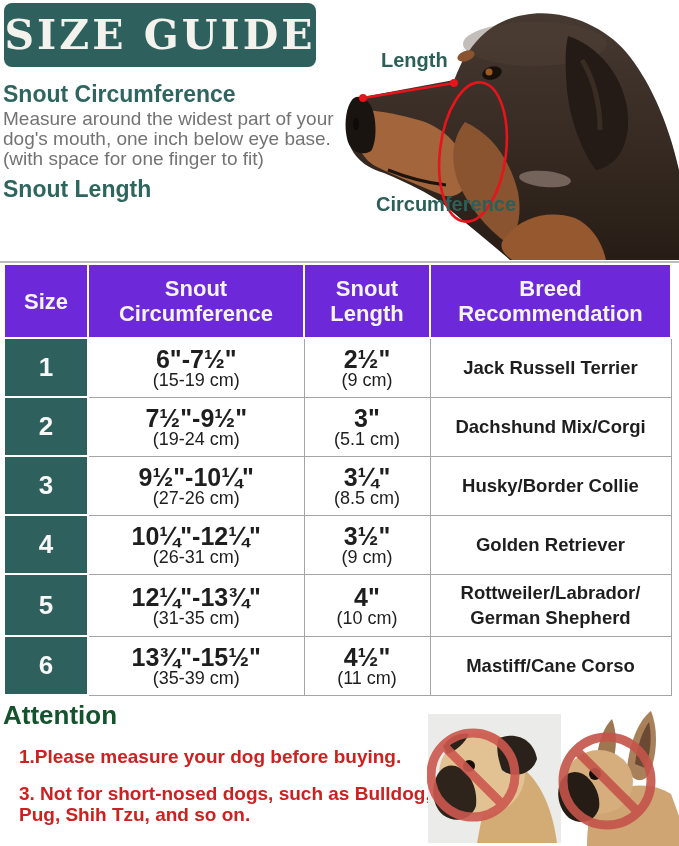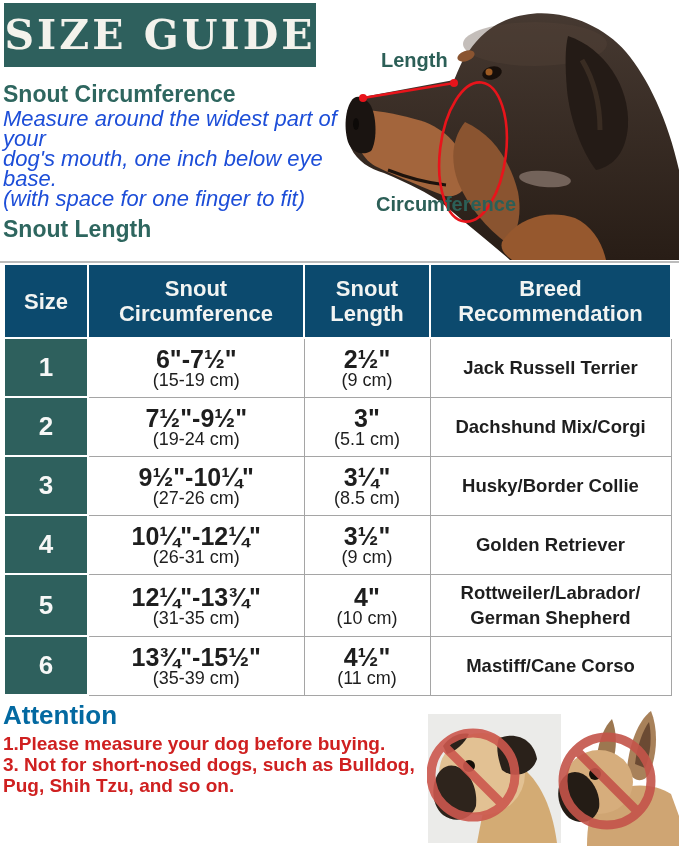--- a/index.html
+++ b/index.html
@@ -1,60 +1,60 @@
 <!DOCTYPE html>
 <html><head>
 <meta charset="utf-8">
 <style>
   html,body{margin:0;padding:0;background:#fff;}
   #page{position:relative;width:679px;height:846px;background:#fff;overflow:hidden;
         font-family:"Liberation Sans",sans-serif;}
 
   
   .banner{position:absolute;left:4px;top:3px;width:312px;height:64px;background:#2e605d;
-          display:flex;align-items:center;justify-content:center;}
+          display:flex;align-items:center;justify-content:center;border-radius:8px;}
   .banner span{font-family:"DejaVu Serif",serif;font-weight:700;font-size:41px;
                letter-spacing:3px;color:#f3f2ec;white-space:nowrap;}
 
   
   .intro{position:absolute;left:3px;top:80px;width:362px;}
   .intro h2{margin:0;font-size:23px;font-weight:700;color:#2e665f;line-height:28px;}
-  .intro p{margin:1px 0 6px 0;font-size:22px;color:#1d4ed8;line-height:20px;white-space:pre-line;font-style:italic;}
+  .intro p{margin:1px 0 6px 0;font-size:19px;color:#737373;line-height:20px;white-space:pre-line;}
 
   
   .dog-svg{position:absolute;left:330px;top:2px;width:349px;height:258px;}
   .diagram-label{position:absolute;font-size:20px;font-weight:700;color:#2c5f57;white-space:nowrap;}
   .label-length{left:381px;top:49px;}
   .label-circ{left:376px;top:193px;}
 
   .top-rule{position:absolute;left:0;top:261px;width:679px;height:2px;background:#bcbcbc;}
 
   
   table.size-table{position:absolute;left:3px;top:263px;width:667px;border-collapse:collapse;
                    table-layout:fixed;}
   .size-table col.c1{width:84px;} .size-table col.c2{width:216px;}
   .size-table col.c3{width:126px;} .size-table col.c4{width:241px;}
   .size-table thead tr{height:74px;}
   .size-table tbody tr{height:59px;}
   .size-table tbody tr.tall{height:62px;}
-  .size-table th.teal{background:#0c4a6e;color:#f2f4f2;border:2px solid #ffffff;
+  .size-table th.teal{background:#6d28d9;color:#f2f4f2;border:2px solid #ffffff;
                       font-size:22px;font-weight:700;line-height:25px;white-space:pre-line;
                       text-align:center;vertical-align:middle;padding:0 4px;}
   .size-table th.size-cell{background:#2e605d;color:#f6f7f6;border:2px solid #ffffff;
                       font-size:26px;font-weight:700;text-align:center;vertical-align:middle;}
   .size-table td{background:#fff;border:1px solid #a5a5a5;text-align:center;
                  vertical-align:middle;color:#1e1e1e;padding:0;}
   .size-table td .val{display:block;font-size:25px;font-weight:700;line-height:26px;}
   .size-table td .cm{display:block;font-size:18px;font-weight:400;line-height:17px;}
   .size-table td.breed{font-size:18.5px;font-weight:700;line-height:25px;white-space:pre-line;}
 
   
   .attention{position:absolute;left:3px;top:700px;width:455px;}
-  .attention h2{margin:0 0 3px 0;font-size:26px;font-weight:700;color:#0369a1;line-height:30px;}
-  .attention p{margin:0;font-size:19px;font-weight:700;color:#cf2020;line-height:21px;
+  .attention h2{margin:0 0 3px 0;font-size:26px;font-weight:700;color:#14532d;line-height:30px;}
+  .attention p{margin:16px;font-size:19px;font-weight:700;color:#cf2020;line-height:21px;
                white-space:pre-line;}
 
   .no-dog{position:absolute;}
   .no-dog.pug{left:427px;top:712px;width:136px;height:133px;}
   .no-dog.frenchie{left:557px;top:706px;width:122px;height:140px;}
 </style>
 </head>
 <body>
 
 <div id="page">

